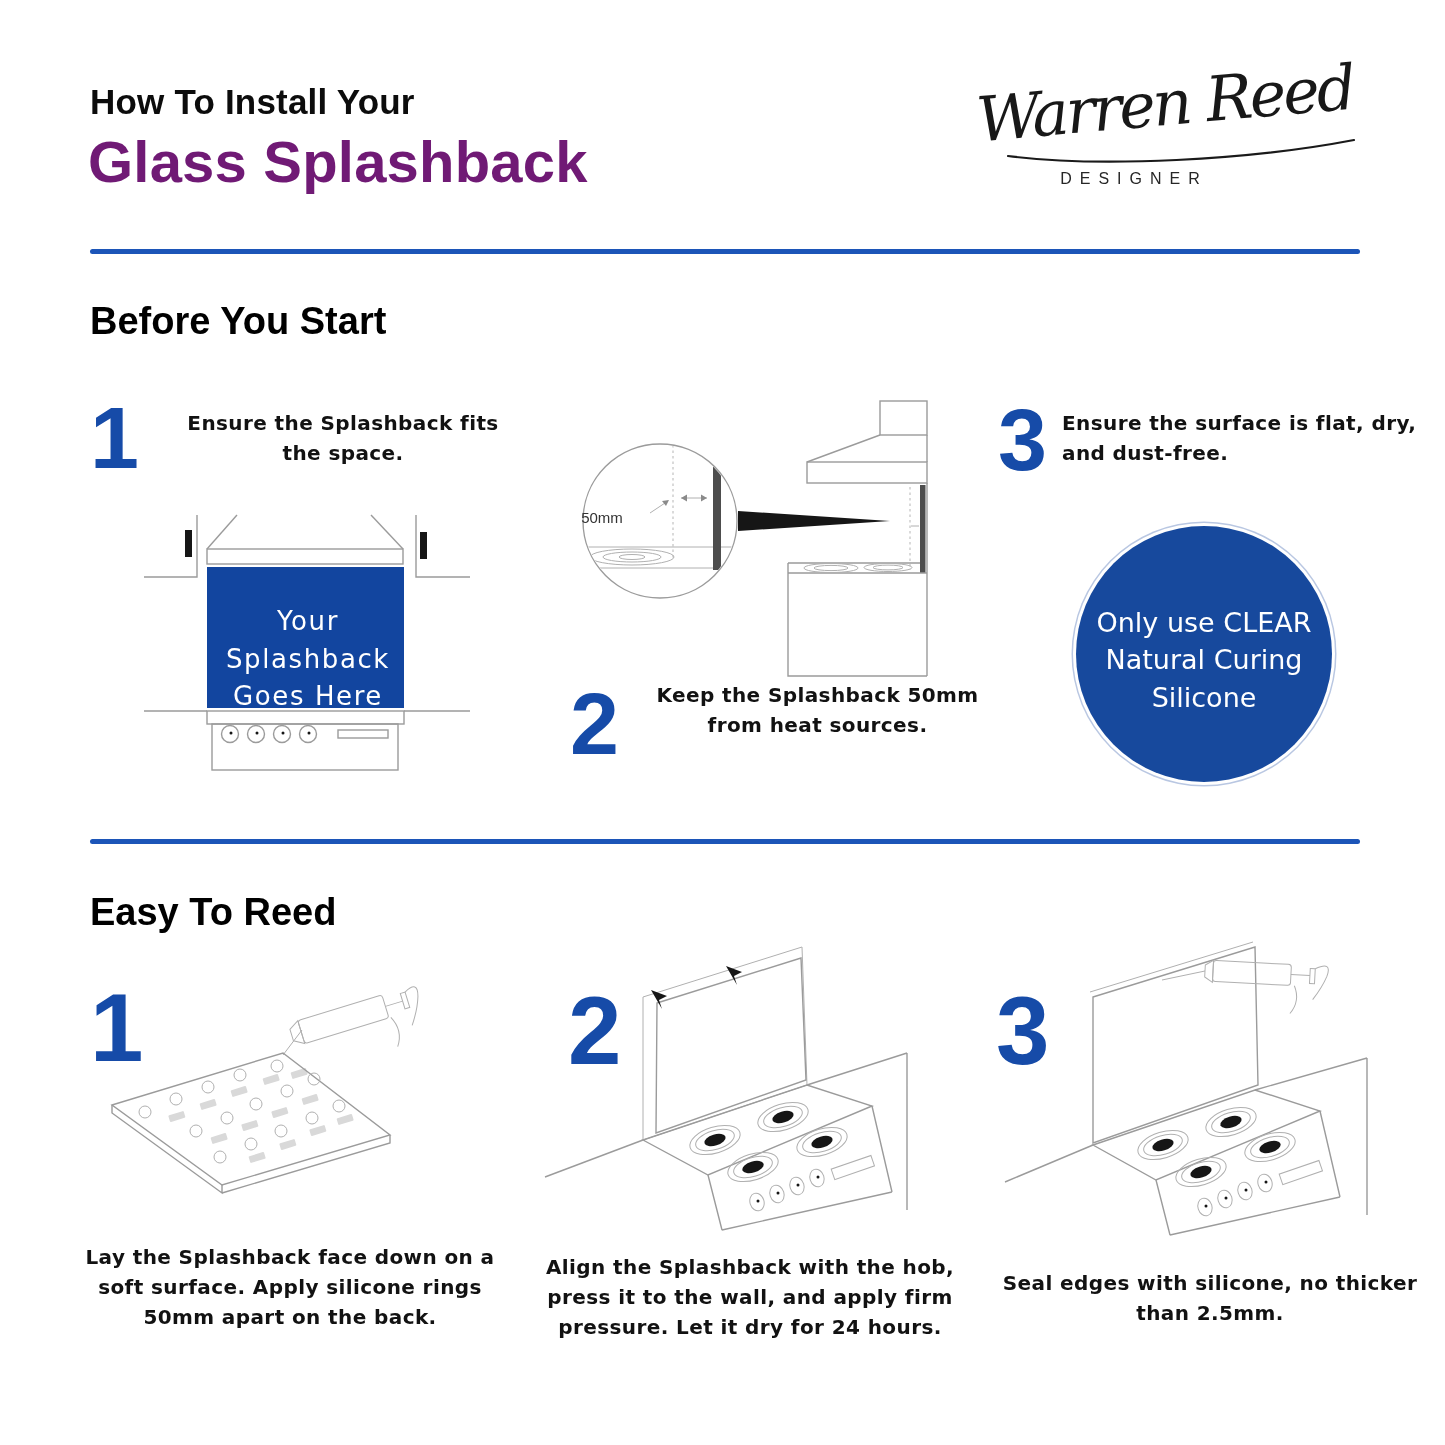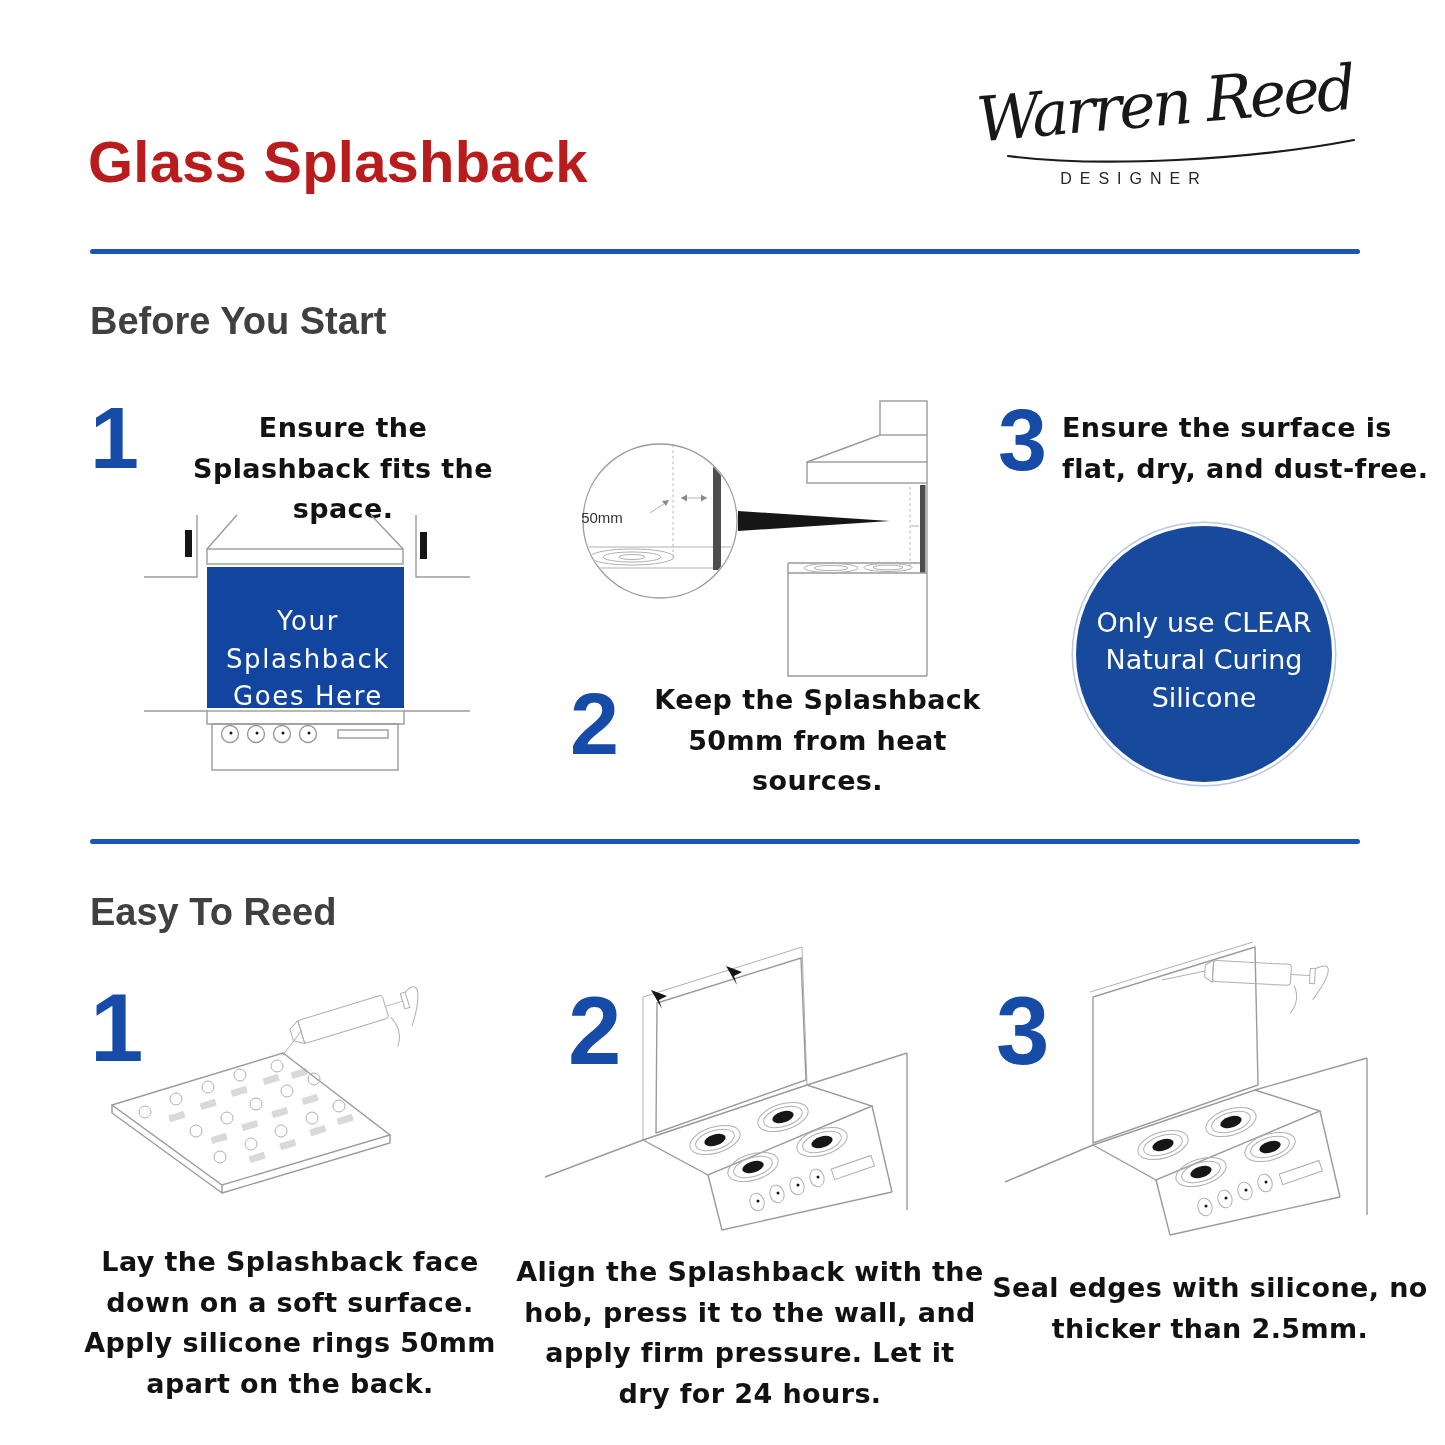--- a/index.html
+++ b/index.html
@@ -1,31 +1,31 @@
 <!DOCTYPE html>
 <html><head>
 <meta charset="utf-8">
 <style>
   html,body{margin:0;padding:0;background:#fff;}
   .page{position:relative;width:1445px;height:1445px;background:#ffffff;
         font-family:"Liberation Sans",sans-serif;overflow:hidden;color:#111;}
   .abs{position:absolute;}
 
   .title-small{font-size:35px;font-weight:700;color:#0c0c0c;letter-spacing:.2px;}
-  .title-big{font-size:58px;font-weight:700;color:#b91c1c;letter-spacing:.2px;}
-  .section-heading{font-size:38px;font-weight:700;color:#404040;}
+  .title-big{font-size:58px;font-weight:700;color:#701a75;letter-spacing:.2px;}
+  .section-heading{font-size:38px;font-weight:700;color:#000000;}
 
   .divider{height:5px;background:#1c55b8;border-radius:3px;}
 
   .step-num{color:#164ba8;font-weight:700;font-size:88px;line-height:.9;
             font-family:"Liberation Sans",sans-serif;}
   .step-num.big{font-size:96px;}
 
   .step-text,.caption{font-family:"DejaVu Sans",sans-serif;font-weight:700;
-            font-size:27px;line-height:1.5;color:#121212;letter-spacing:.4px;}
+            font-size:20px;line-height:1.5;color:#121212;letter-spacing:.4px;}
   .centered{text-align:center;}
 
   .panel-label{color:#ffffff;font-family:"DejaVu Sans",sans-serif;font-weight:400;
             font-size:26px;letter-spacing:1.6px;line-height:1.45;text-align:center;}
 
   .circle-badge{width:256px;height:256px;border-radius:50%;background:#17499d;
             box-shadow:0 0 0 3px #ffffff,0 0 0 4.5px #b9c7e2;
             display:flex;align-items:flex-start;justify-content:center;}
   .circle-text{margin-top:78px;width:220px;text-align:center;color:#ffffff;
             font-family:"DejaVu Sans",sans-serif;font-weight:400;font-size:27px;line-height:1.38;}
@@ -43,20 +43,21 @@
   svg .dash{stroke:#b5b5b5;stroke-width:1;fill:none;stroke-dasharray:2.5 3;}
   svg .darkbar{fill:#4d4d4d;stroke:none;}
   svg .blk{fill:#161616;stroke:none;}
   svg .pad{fill:#d9d9d9;stroke:none;}
 </style>
 </head>
 <body>
 
 <div class="page">
 
+  <div class="abs title-small" style="left:90px;top:82px;">How To Install Your</div>
   <div class="abs title-big" style="left:88px;top:128px;">Glass Splashback</div>
 
   <div class="abs logo" style="left:950px;top:70px;">
     <div class="logo-script">Warren Reed</div>
     <svg width="430" height="26" viewBox="0 0 430 26">
       <path d="M58 18 C 150 30, 300 22, 404 2" stroke="#1a1a1a" stroke-width="2.2" fill="none" stroke-linecap="round"></path>
     </svg>
     <div class="logo-sub">DESIGNER</div>
   </div>
 

